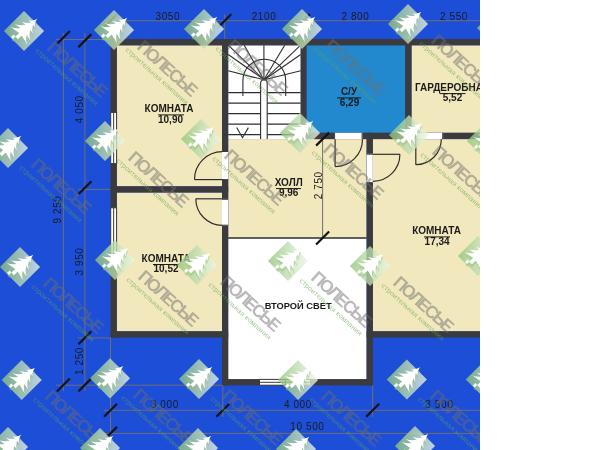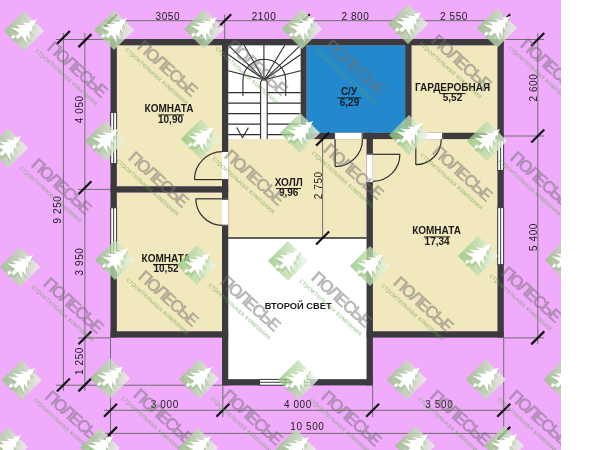--- a/index.html
+++ b/index.html
@@ -1,15 +1,15 @@
 <!DOCTYPE html>
 <html><head><meta charset="utf-8">
 <style>
 html,body{margin:0;padding:0;background:#fff}
-#c{position:relative;width:561px;height:450px;background:#f0abfc;font-family:"Liberation Sans",sans-serif;overflow:hidden}
+#c{position:relative;width:480px;height:450px;background:#1d4ed8;font-family:"Liberation Sans",sans-serif;overflow:hidden}
 svg{position:absolute;left:0;top:0}
 text{font-family:"Liberation Sans",sans-serif}
 .rl{font-weight:bold;font-size:10px;fill:#1b1b1b}
 .dim{font-size:10px;fill:#1c1c1c;letter-spacing:0.6px}
 </style></head>
 <body>
 <div id="c">
 <svg width="600" height="450" viewBox="0 0 600 450">
 <defs>
 <linearGradient id="gd" x1="0" y1="1" x2="1" y2="0">

